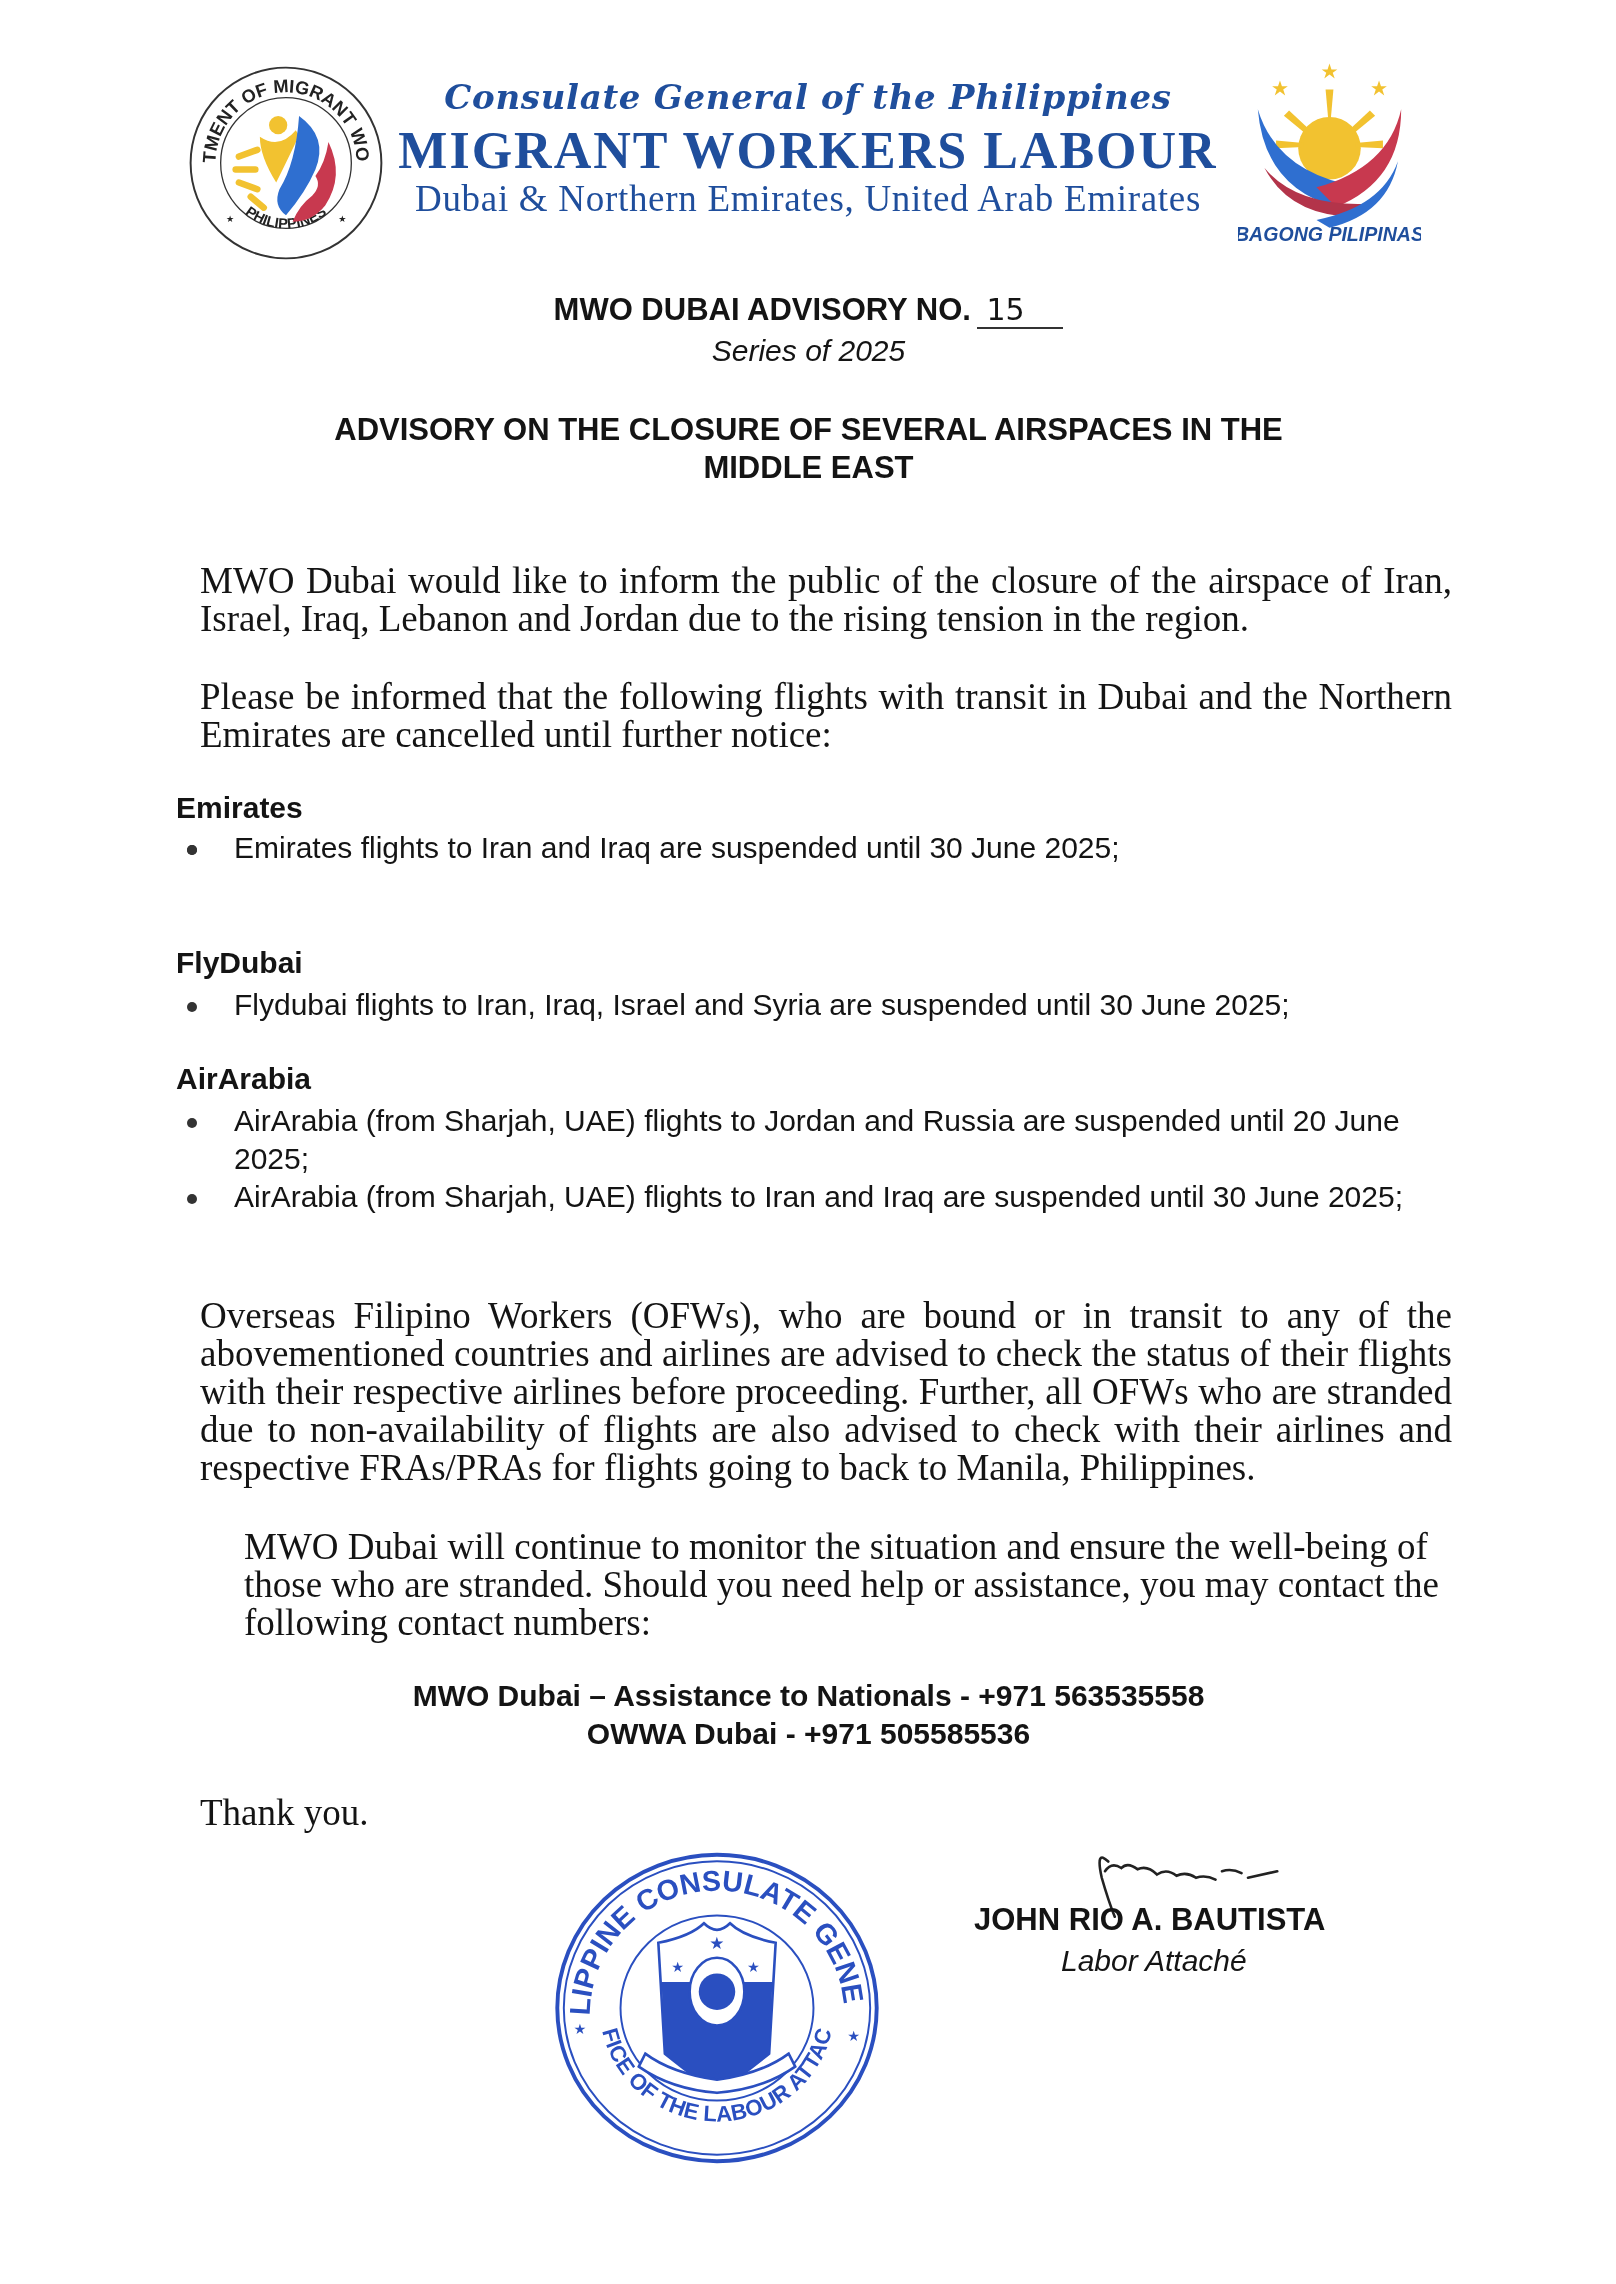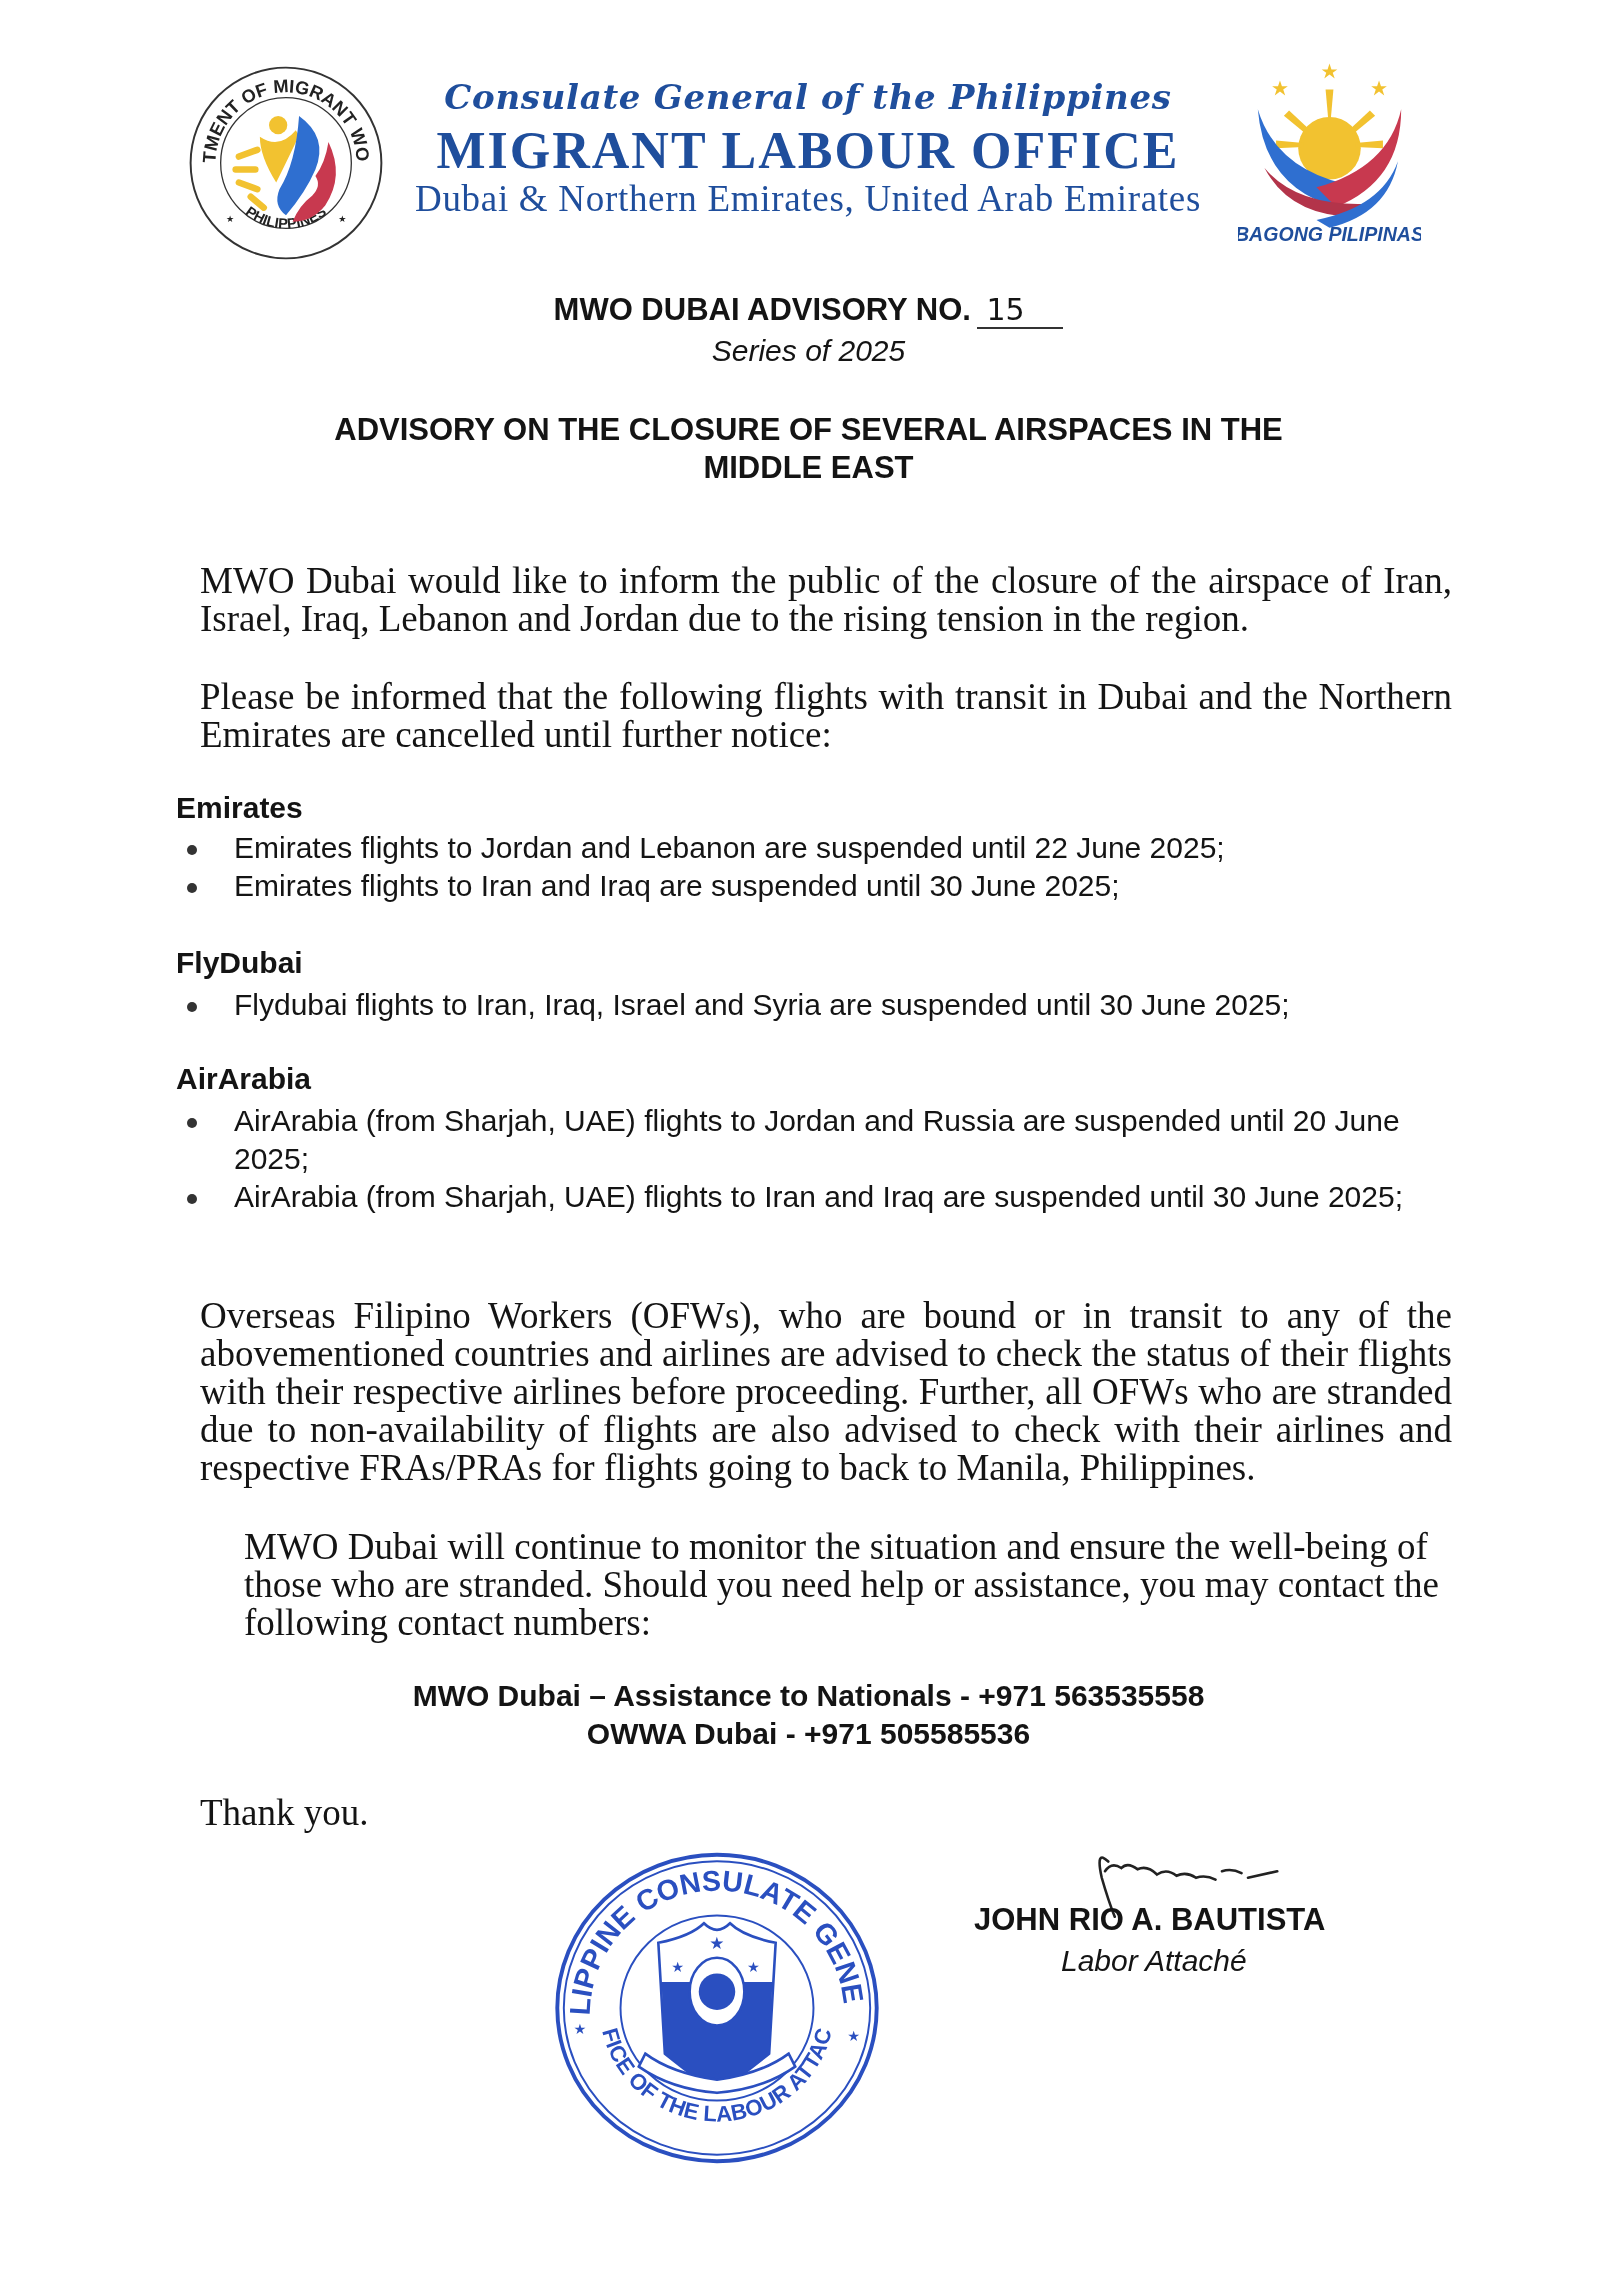--- a/index.html
+++ b/index.html
@@ -86,21 +86,21 @@
     <rect x="72" y="180" width="40" height="10" rx="5" transform="rotate(20 92 185)"></rect>
     <rect x="88" y="205" width="36" height="10" rx="5" transform="rotate(40 106 210)"></rect>
   </g>
 
   <path d="M170 78 Q215 110 195 160 Q180 195 150 230 Q130 215 140 190 Q165 150 170 78 Z" fill="#2f6fd0"></path>
 
   <path d="M215 118 Q240 170 210 215 Q190 240 160 240 Q170 215 190 200 Q205 185 195 170 Q210 150 215 118 Z" fill="#c8394f"></path>
 </svg>
 
 <div id="hdr-consulate" class="hdr-line">Consulate General of the Philippines</div>
-<div id="hdr-mwo" class="hdr-line">MIGRANT LABOUR OFFICE</div>
+<div id="hdr-mwo" class="hdr-line">MIGRANT WORKERS LABOUR</div>
 <div id="hdr-location" class="hdr-line">Dubai &amp; Northern Emirates, United Arab Emirates</div>
 
 <svg id="bp-logo" class="abs" viewBox="0 0 280 290">
   <g fill="#f2c230">
     <polygon points="140,10 143,19 152,19 145,24 148,33 140,27 132,33 135,24 128,19 137,19"></polygon>
     <polygon points="64,36 67,45 76,45 69,50 72,59 64,53 56,59 59,50 52,45 61,45"></polygon>
     <polygon points="216,36 219,45 228,45 221,50 224,59 216,53 208,59 211,50 204,45 213,45"></polygon>
   </g>
   <g fill="#f2c230">
     <circle cx="140" cy="140" r="48"></circle>
@@ -124,21 +124,21 @@
 <div id="subject" class="center">
   <div>ADVISORY ON THE CLOSURE OF SEVERAL AIRSPACES IN THE</div>
   <div>MIDDLE EAST</div>
 </div>
 
 <div class="para" style="top:562px;">MWO Dubai would like to inform the public of the closure of the airspace of Iran, Israel, Iraq, Lebanon and Jordan due to the rising tension in the region.</div>
 <div class="para" style="top:678px;">Please be informed that the following flights with transit in Dubai and the Northern Emirates are cancelled until further notice:</div>
 
 <div class="airline-heading" style="top:791px;">Emirates</div>
 <ul class="bullets" style="top:829px;">
-  <li><span class="dot"></span><span>Emirates flights to Jordan and Lebanon are suspended until 22 June 2025;</span></li>
+  <li><span class="dot"></span></li>
   <li><span class="dot"></span><span>Emirates flights to Iran and Iraq are suspended until 30 June 2025;</span></li>
 </ul>
 
 <div class="airline-heading" style="top:946px;">FlyDubai</div>
 <ul class="bullets" style="top:986px;">
   <li><span class="dot"></span><span>Flydubai flights to Iran, Iraq, Israel and Syria are suspended until 30 June 2025;</span></li>
 </ul>
 
 <div class="airline-heading" style="top:1062px;">AirArabia</div>
 <ul class="bullets" style="top:1102px;">

